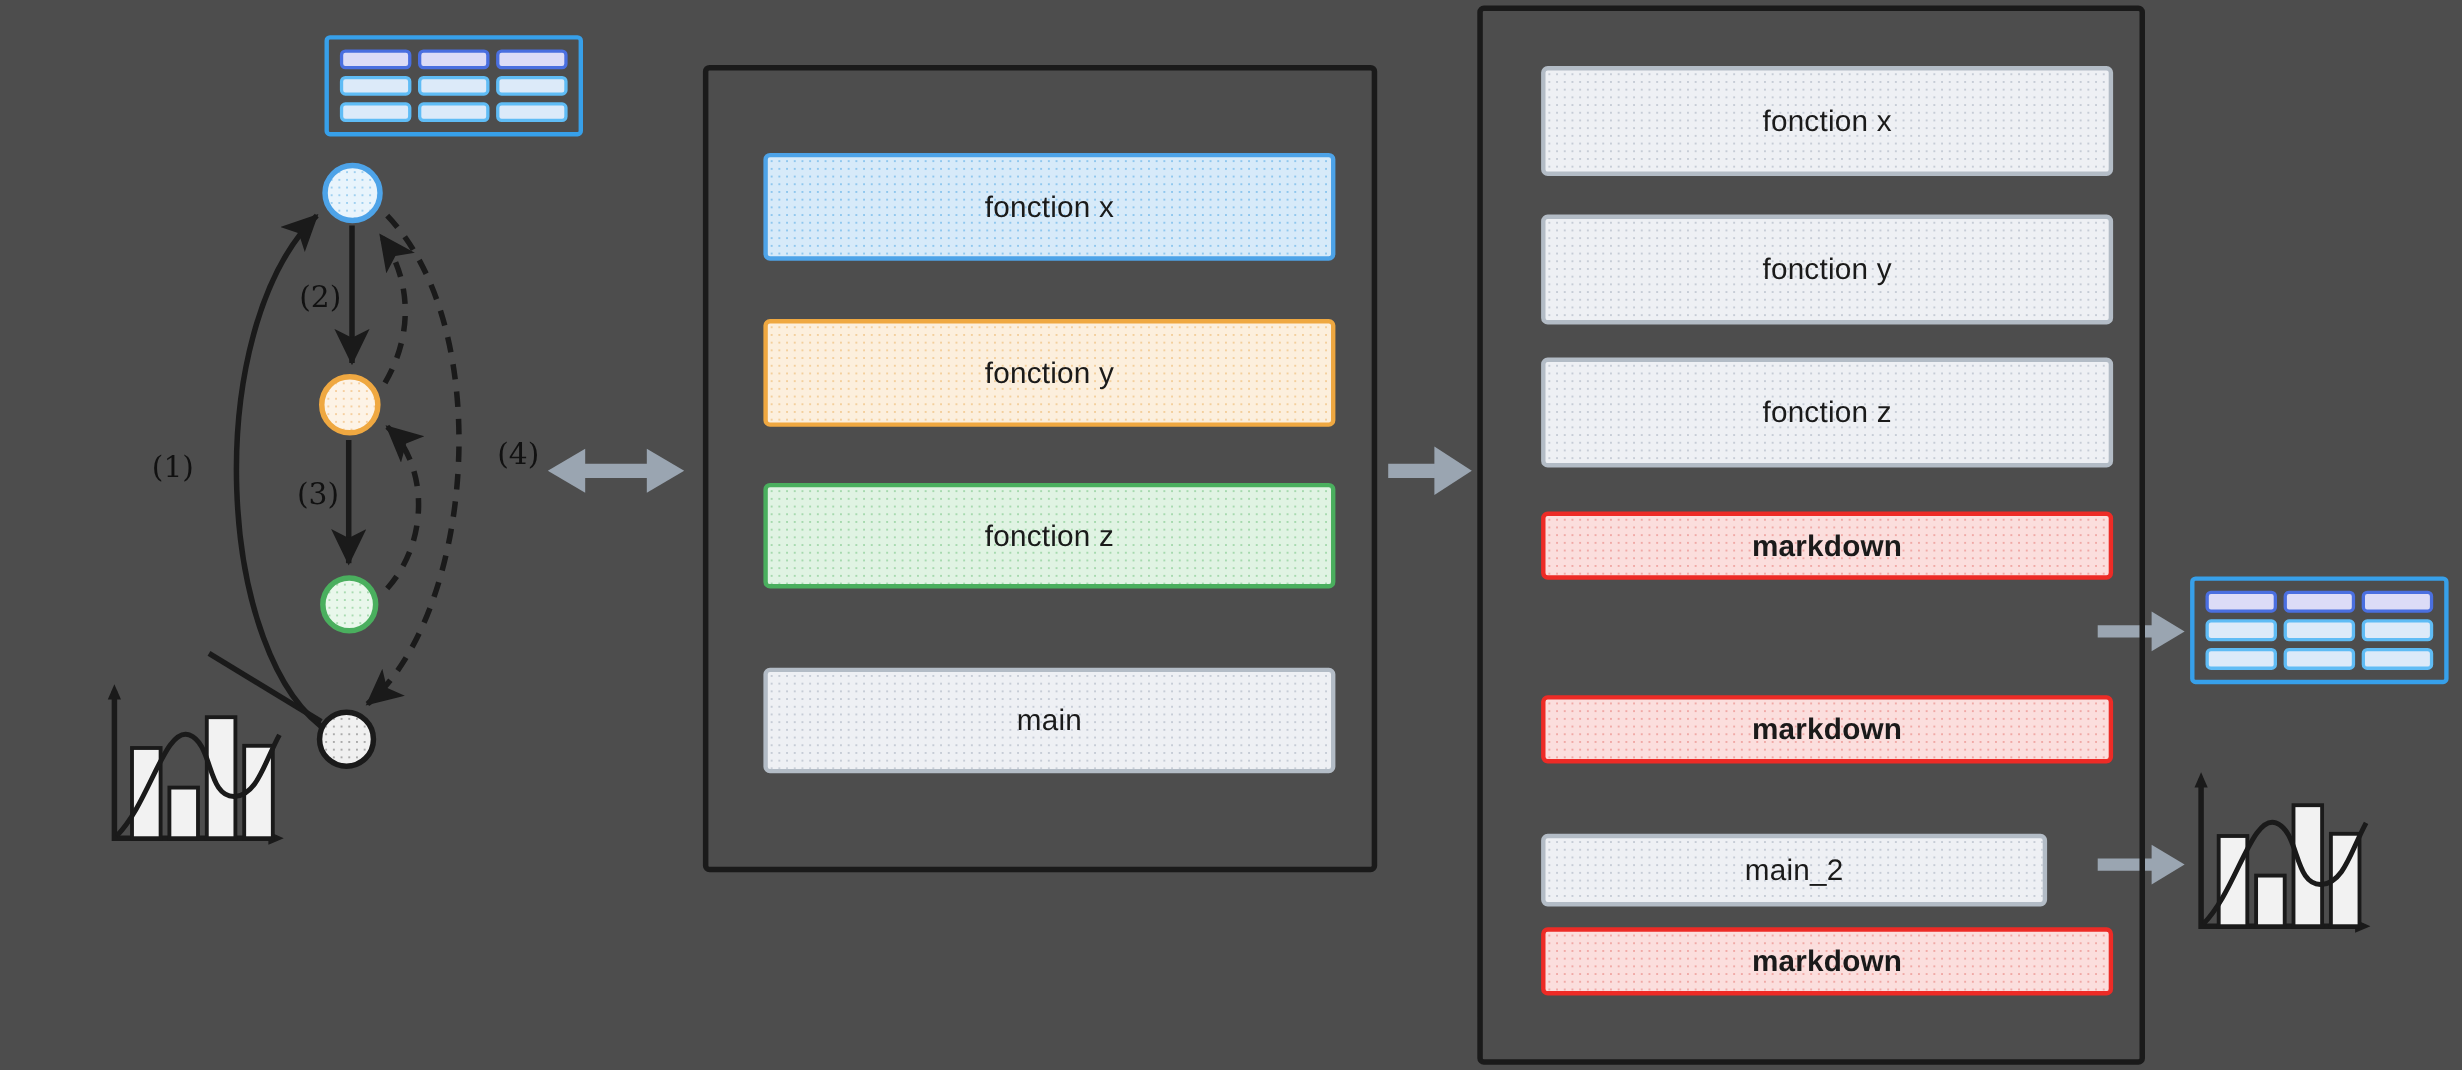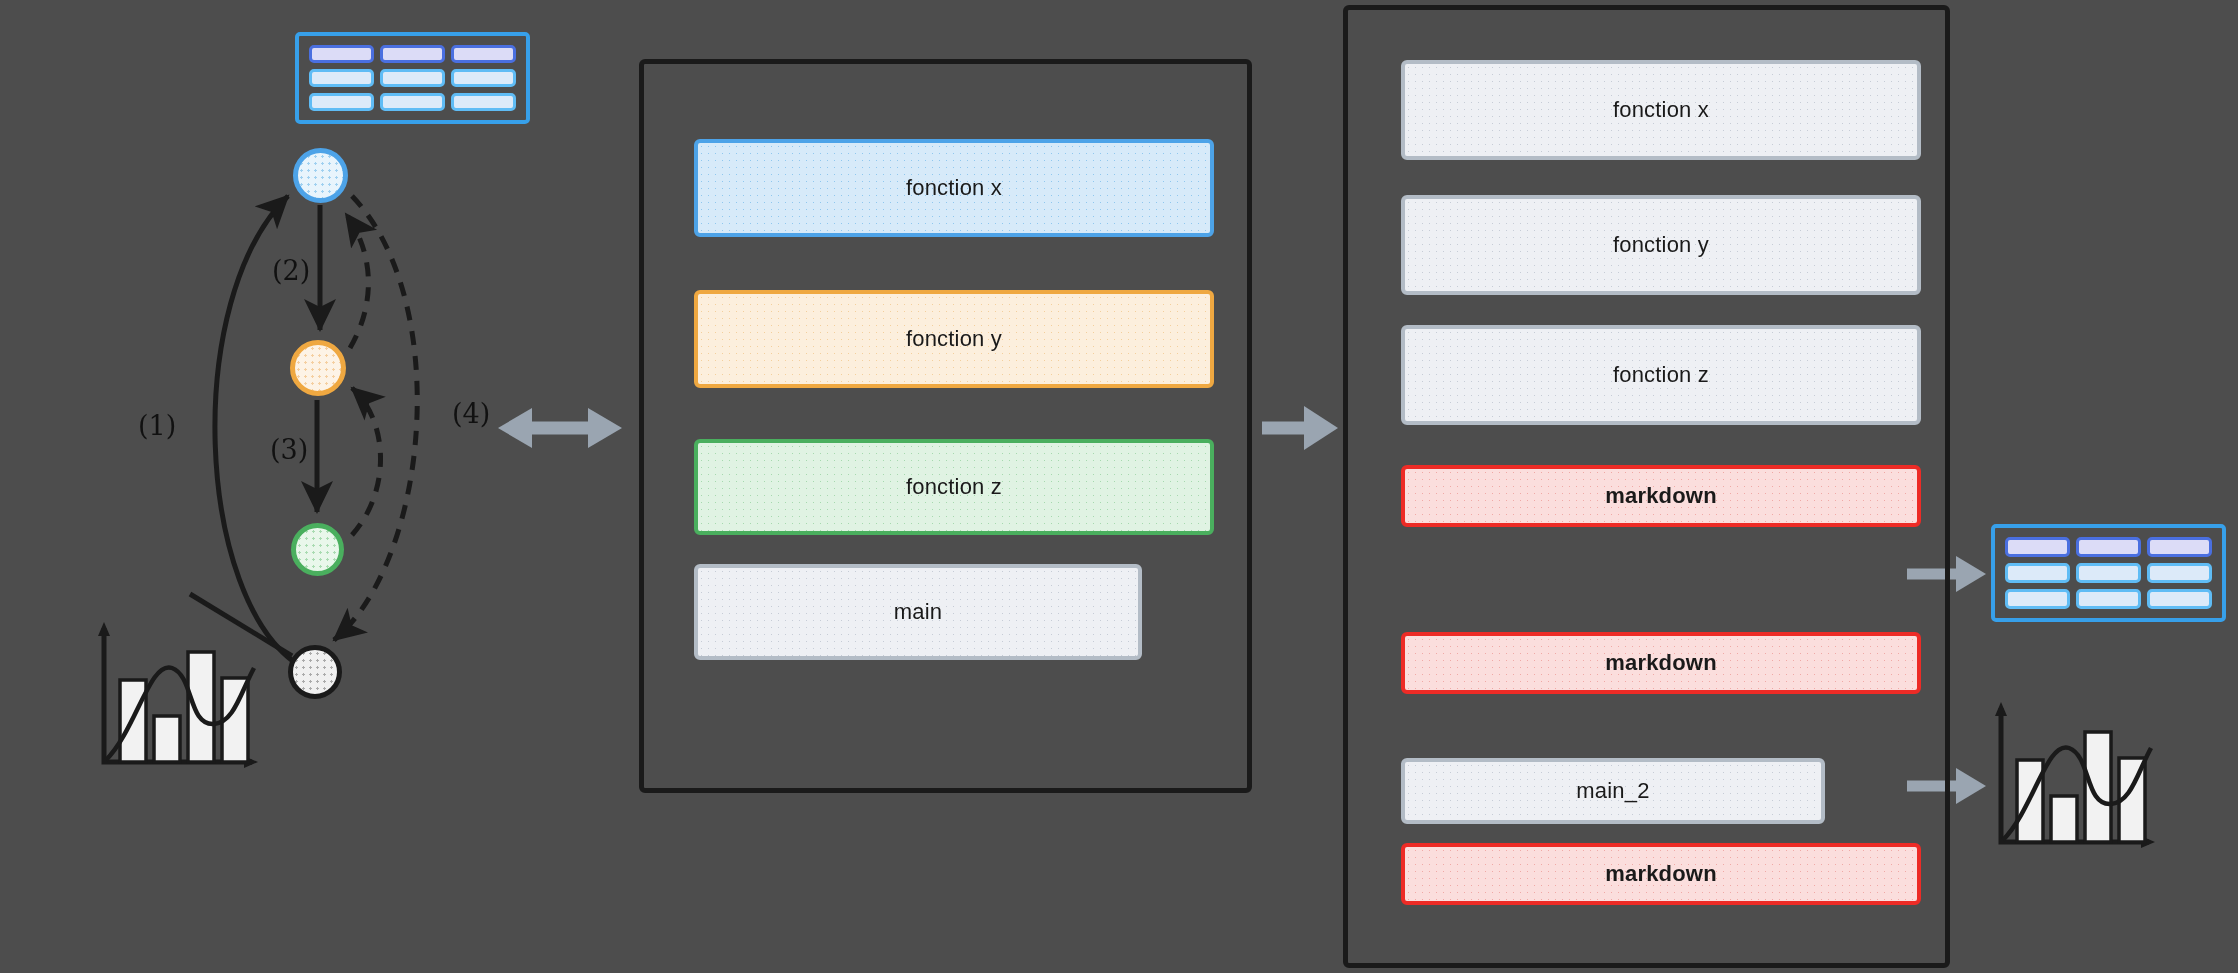--- a/index.html
+++ b/index.html
@@ -35,21 +35,21 @@
   #right-panel  { left: 1343px; top: 5px; width: 607px; height: 963px; }
 
   
   .cell {
     position: absolute;
     box-sizing: border-box;
     border-radius: 6px;
     display: flex;
     align-items: center;
     justify-content: center;
-    font-size: 22px;
+    font-size: 27px;
     color: #1a1a1a;
     letter-spacing: 0.2px;
   }
   .cell-blue   { border: 4px solid #4da3e8; background-color: #d7eaf9; }
   .cell-orange { border: 4px solid #efa841; background-color: #fcefdd; }
   .cell-green  { border: 4px solid #4aaf5e; background-color: #e0f3e3; }
   .cell-gray   { border: 4px solid #b3bcc6; background-color: #eef0f4; }
   .cell-red    { border: 4px solid #ed2b26; background-color: #fbdedd; }
 
   
@@ -190,30 +190,30 @@
     <rect x="100" y="32" width="26" height="110" fill="#f2f2f2" stroke="#1a1a1a" stroke-width="3.5"></rect>
     <rect x="134" y="58" width="26" height="84" fill="#f2f2f2" stroke="#1a1a1a" stroke-width="3.5"></rect>
 
     <path d="M 18 140 C 48 110 62 40 84 48 C 106 56 100 106 126 104 C 146 102 152 74 166 48" fill="none" stroke="#1a1a1a" stroke-width="4.5"></path>
   </svg>
 
   <div class="panel" id="center-panel">
     <div class="cell cell-blue tex-blue" style="left:50px; top:75px; width:520px; height:98px; position:absolute;">fonction x</div>
     <div class="cell cell-orange tex-orange" style="left:50px; top:226px; width:520px; height:98px; position:absolute;">fonction y</div>
     <div class="cell cell-green tex-green" style="left:50px; top:375px; width:520px; height:96px; position:absolute;">fonction z</div>
-    <div class="cell cell-gray tex-gray" style="left:50px; top:500px; width:448px; height:96px; position:absolute;">main</div>
+    <div class="cell cell-gray tex-gray" style="left:50px; top:543px; width:520px; height:96px; position:absolute;">main</div>
   </div>
 
   <div class="panel" id="right-panel">
     <div class="cell cell-gray tex-gray" style="left:53px; top:50px; width:520px; height:100px; position:absolute;">fonction x</div>
     <div class="cell cell-gray tex-gray" style="left:53px; top:185px; width:520px; height:100px; position:absolute;">fonction y</div>
     <div class="cell cell-gray tex-gray" style="left:53px; top:315px; width:520px; height:100px; position:absolute;">fonction z</div>
     <div class="cell cell-red tex-red" style="left:53px; top:455px; width:520px; height:62px; position:absolute;">markdown</div>
     <div class="cell cell-red tex-red" style="left:53px; top:622px; width:520px; height:62px; position:absolute;">markdown</div>
-    <div class="cell cell-gray tex-gray" style="left:53px; top:748px; width:424px; height:66px; position:absolute;">main_2</div>
+    <div class="cell cell-gray tex-gray" style="left:53px; top:748px; width:460px; height:66px; position:absolute;">main_2</div>
     <div class="cell cell-red tex-red" style="left:53px; top:833px; width:520px; height:62px; position:absolute;">markdown</div>
   </div>
 
   <div class="table-icon" id="table-right" style="left:1991px; top:524px; width:235px; height:98px;">
     <div class="tcell head"></div>
     <div class="tcell head"></div>
     <div class="tcell head"></div>
     <div class="tcell body"></div>
     <div class="tcell body"></div>
     <div class="tcell body"></div>

